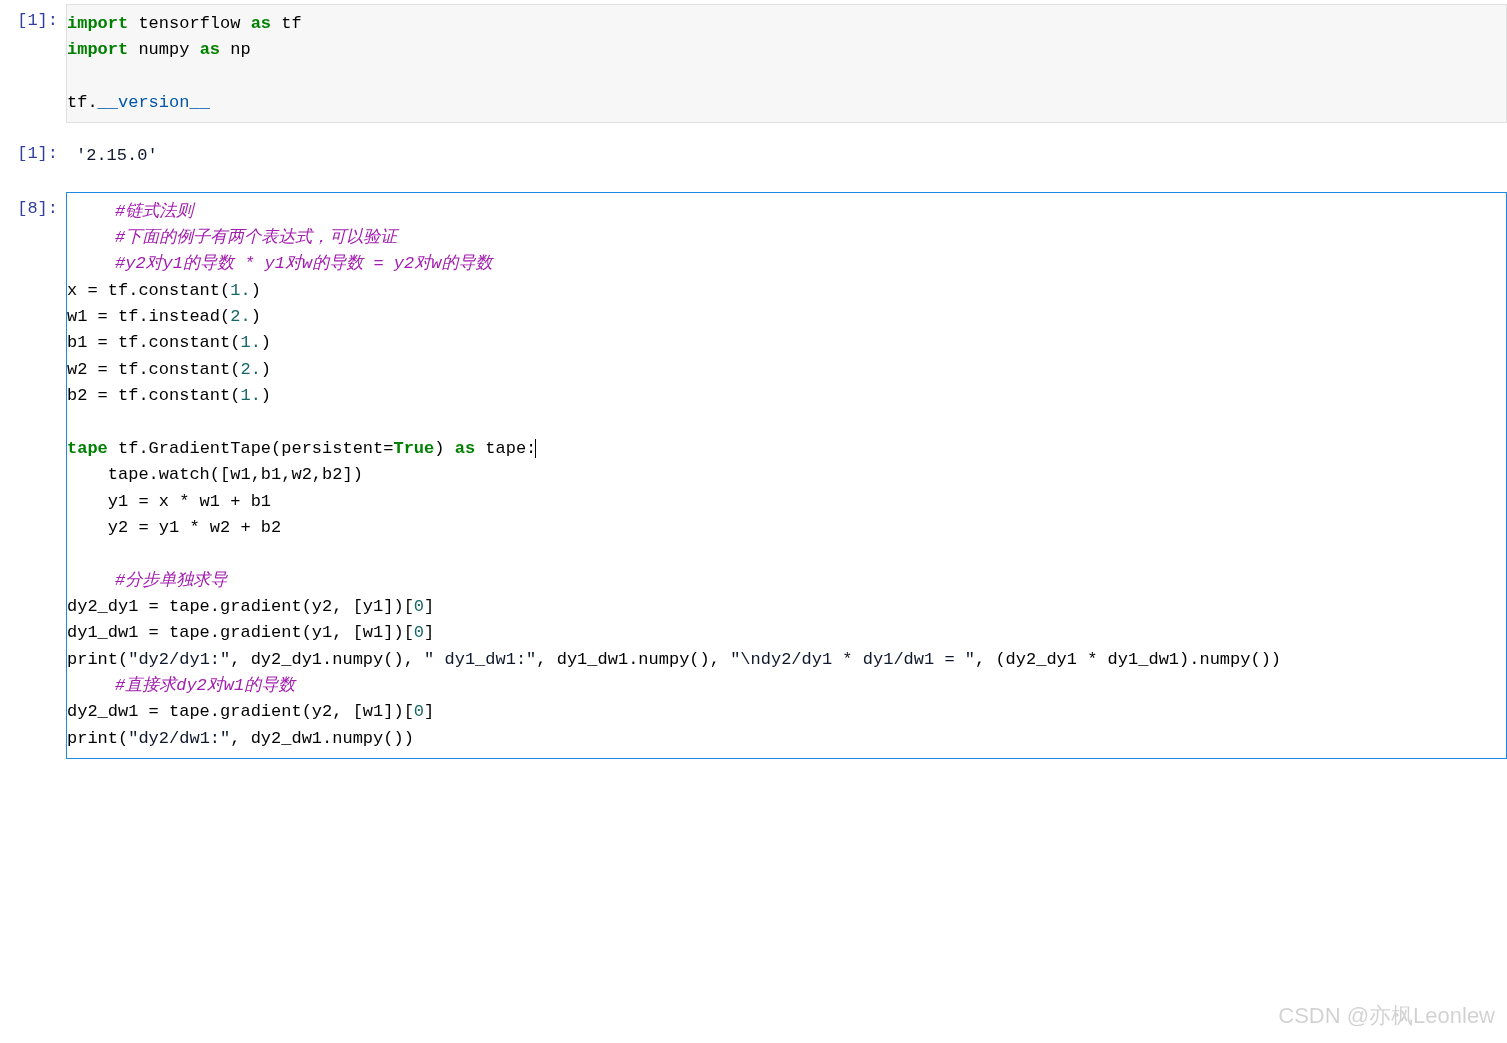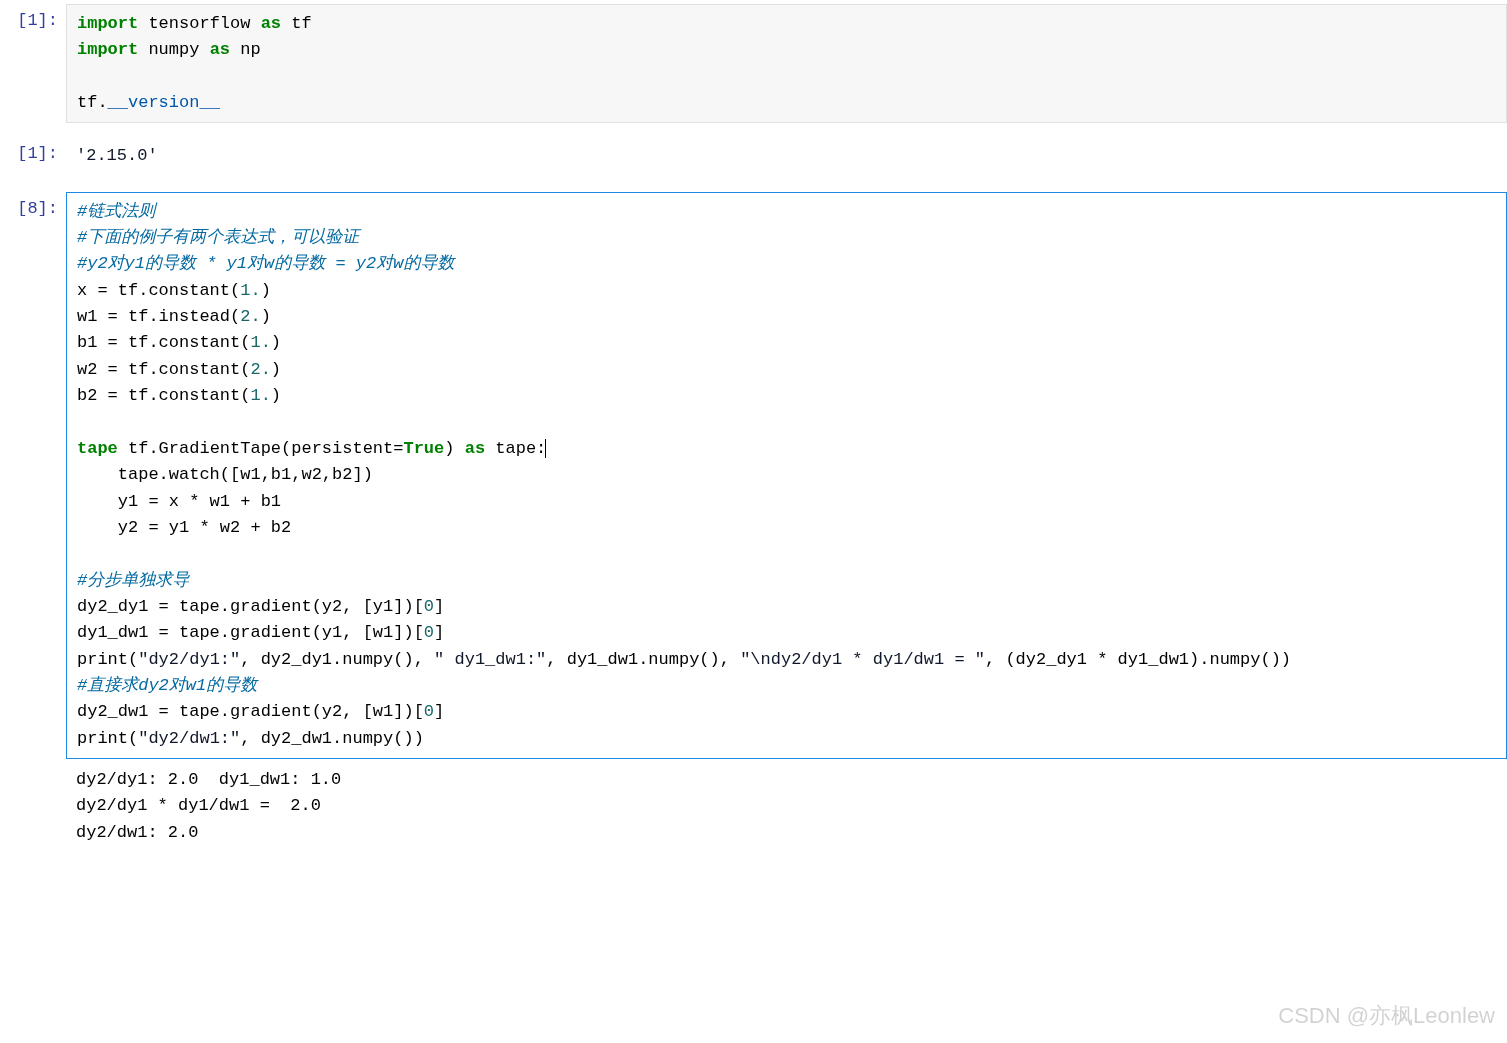--- a/index.html
+++ b/index.html
@@ -25,21 +25,21 @@
     text-align: right;
     padding: 4px 8px 0 0;
     color: #303F9F;
     font-family: inherit;
     font-size: 17px;
     user-select: none;
   }
   .prompt.out { color: #303F9F; }
   .input-area {
     flex: 1;
-    padding: 6px 10px;
+    padding: 6px 0;
     white-space: pre;
     overflow-x: hidden;
   }
   .code-input {
     background: #f7f7f7;
     border: 1px solid #e0e0e0;
   }
   .active {
     background: #fff;
     border: 1.5px solid #1E88E5;
@@ -53,21 +53,21 @@
   }
   .plain-output {
     flex: 1;
     padding: 6px 10px;
     white-space: pre;
   }
   
   .k  { color: #008000; font-weight: bold; }  
   .nn { color: #000; }
   .s  { color: #0f172a; }  
-  .c  { color: #0369a1; font-style: italic; }  
+  .c  { color: #a21caf; font-style: italic; margin-left: 48px; }  
   .mi { color: #166667; } 
   .n  { color: #000; }
   .fn { color: #0055AA; } 
   .bool { color: #008000; font-weight: bold; }
   .watermark {
     position: fixed;
     right: 12px;
     bottom: 10px;
     color: rgba(0,0,0,0.18);
     font-family: sans-serif;
@@ -120,22 +120,16 @@
 
 <span class="c">#分步单独求导</span>
 <span class="n">dy2_dy1 = tape.gradient(y2, [y1])[</span><span class="mi">0</span><span class="n">]</span>
 <span class="n">dy1_dw1 = tape.gradient(y1, [w1])[</span><span class="mi">0</span><span class="n">]</span>
 <span class="n">print(</span><span class="s">"dy2/dy1:"</span><span class="n">, dy2_dy1.numpy(), </span><span class="s">" dy1_dw1:"</span><span class="n">, dy1_dw1.numpy(), </span><span class="s">"\ndy2/dy1 * dy1/dw1 = "</span><span class="n">, (dy2_dy1 * dy1_dw1).numpy())</span>
 <span class="c">#直接求dy2对w1的导数</span>
 <span class="n">dy2_dw1 = tape.gradient(y2, [w1])[</span><span class="mi">0</span><span class="n">]</span>
 <span class="n">print(</span><span class="s">"dy2/dw1:"</span><span class="n">, dy2_dw1.numpy())</span></div>
   </div>
 
-  <div class="cell">
-    <div class="prompt"></div>
-    <div class="plain-output"><span>dy2/dy1: 2.0  dy1_dw1: 1.0</span>
-<span>dy2/dy1 * dy1/dw1 =  2.0</span>
-<span>dy2/dw1: 2.0</span></div>
-  </div>
 
 </div>
 
 <div class="watermark">CSDN @亦枫Leonlew</div>
 
 </body></html>

